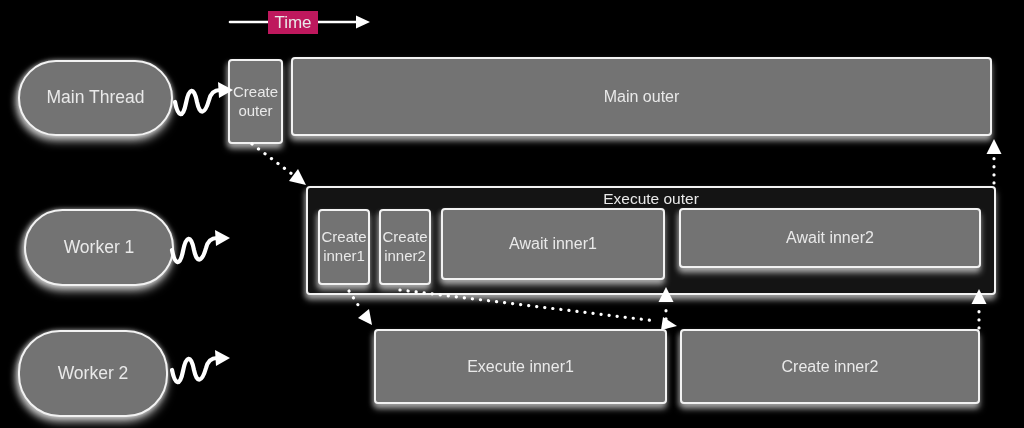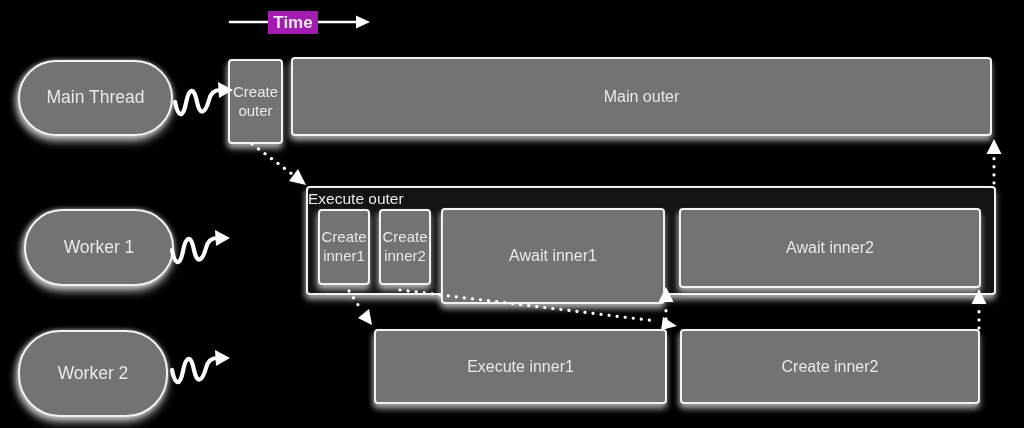--- a/index.html
+++ b/index.html
@@ -13,38 +13,38 @@
     display:flex;align-items:center;justify-content:center;text-align:center;
     font-size:16px;line-height:1.25;
     box-shadow:0 5px 6px rgba(255,255,255,.5),-2px 3px 5px rgba(255,255,255,.28);
     z-index:1;
   }
   .pill{
     border-radius:42px;font-size:17.5px;
     box-shadow:0 0 5px rgba(255,255,255,.55),0 6px 8px rgba(255,255,255,.5),-4px 3px 6px rgba(255,255,255,.38);
   }
   .group-label{
-    position:absolute;top:1px;left:0;right:0;text-align:left;font-size:15.5px;
+    position:absolute;top:1px;left:0;right:0;text-align:center;font-size:15.5px;
   }
   .small{font-size:15px;}
   #pill-main{left:18px;top:60px;width:155px;height:76px;}
   #pill-w1{left:24px;top:209px;width:150px;height:77px;}
   #pill-w2{left:18px;top:330px;width:150px;height:87px;}
   #box-create-outer{left:228px;top:59px;width:55px;height:85px;}
   #box-await-outer{left:291px;top:57px;width:701px;height:79px;}
   #group-execute-outer{left:306px;top:186px;width:690px;height:109px;background:#141414;}
   #box-create-inner1{left:318px;top:209px;width:52px;height:76px;}
   #box-create-inner2{left:379px;top:209px;width:52px;height:76px;}
-  #box-await-inner1{left:441px;top:208px;width:224px;height:96px;justify-content:center;}
-  #box-await-inner2{left:679px;top:208px;width:302px;height:80px;}
+  #box-await-inner1{left:441px;top:208px;width:224px;height:72px;justify-content:center;}
+  #box-await-inner2{left:679px;top:208px;width:302px;height:60px;}
   #box-exec-inner1{left:374px;top:329px;width:293px;height:75px;}
   #box-exec-inner2{left:680px;top:329px;width:300px;height:75px;}
   #time-label{
-    position:absolute;left:268px;top:11px;width:50px;height:23px;background:#a21caf;
-    display:flex;align-items:center;justify-content:center;font-size:17px;z-index:6;font-weight:bold;
+    position:absolute;left:268px;top:11px;width:50px;height:23px;background:#be185d;
+    display:flex;align-items:center;justify-content:center;font-size:17px;z-index:6;
   }
   #arrows{position:absolute;left:0;top:0;width:1024px;height:428px;z-index:5;pointer-events:none;}
   .stroke{stroke:#fff;fill:none;stroke-linecap:round;stroke-linejoin:round;}
   .dotted{stroke:#fff;fill:none;stroke-width:3.2;stroke-linecap:round;stroke-dasharray:0.1 8;}
   .head{fill:#fff;stroke:none;}
 </style>
 </head>
 <body>
 
 <div class="canvas">

